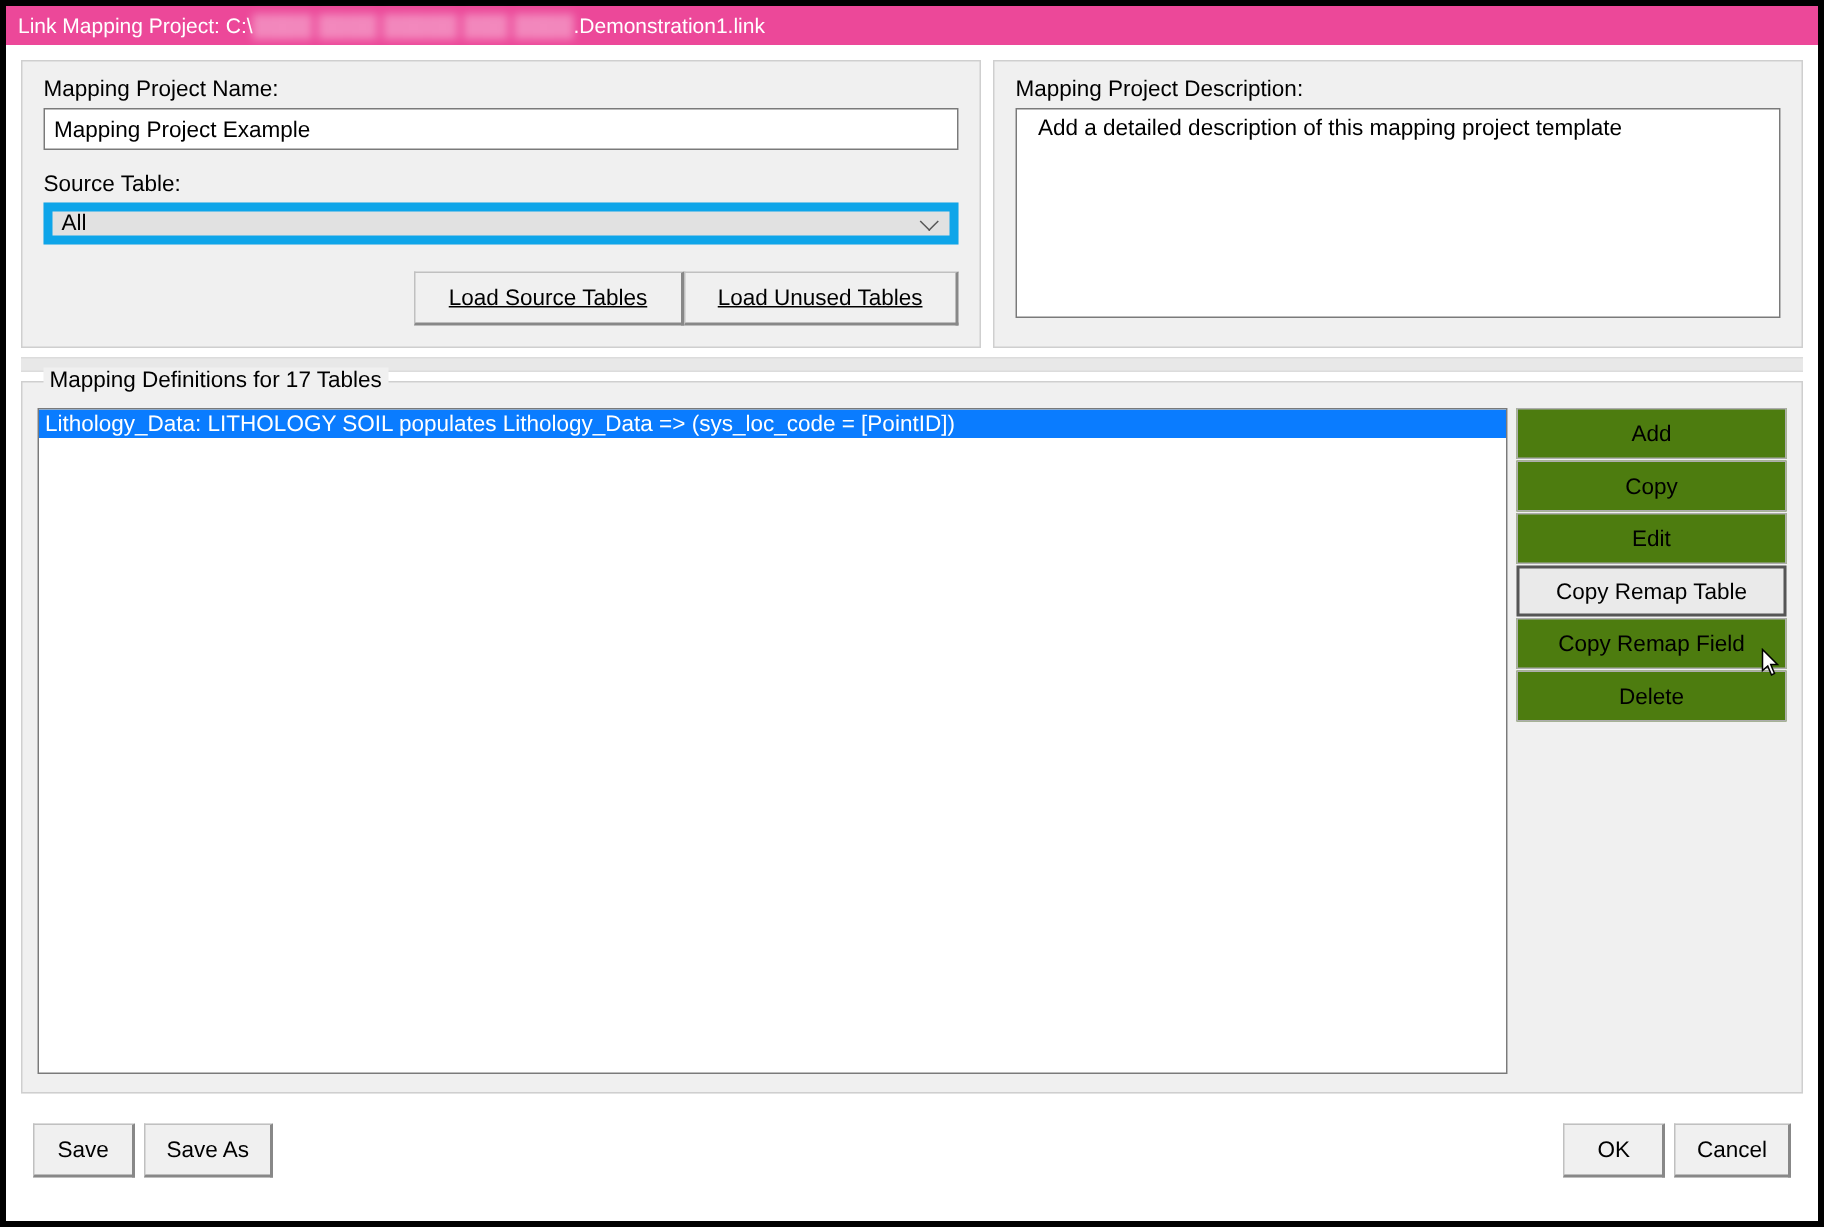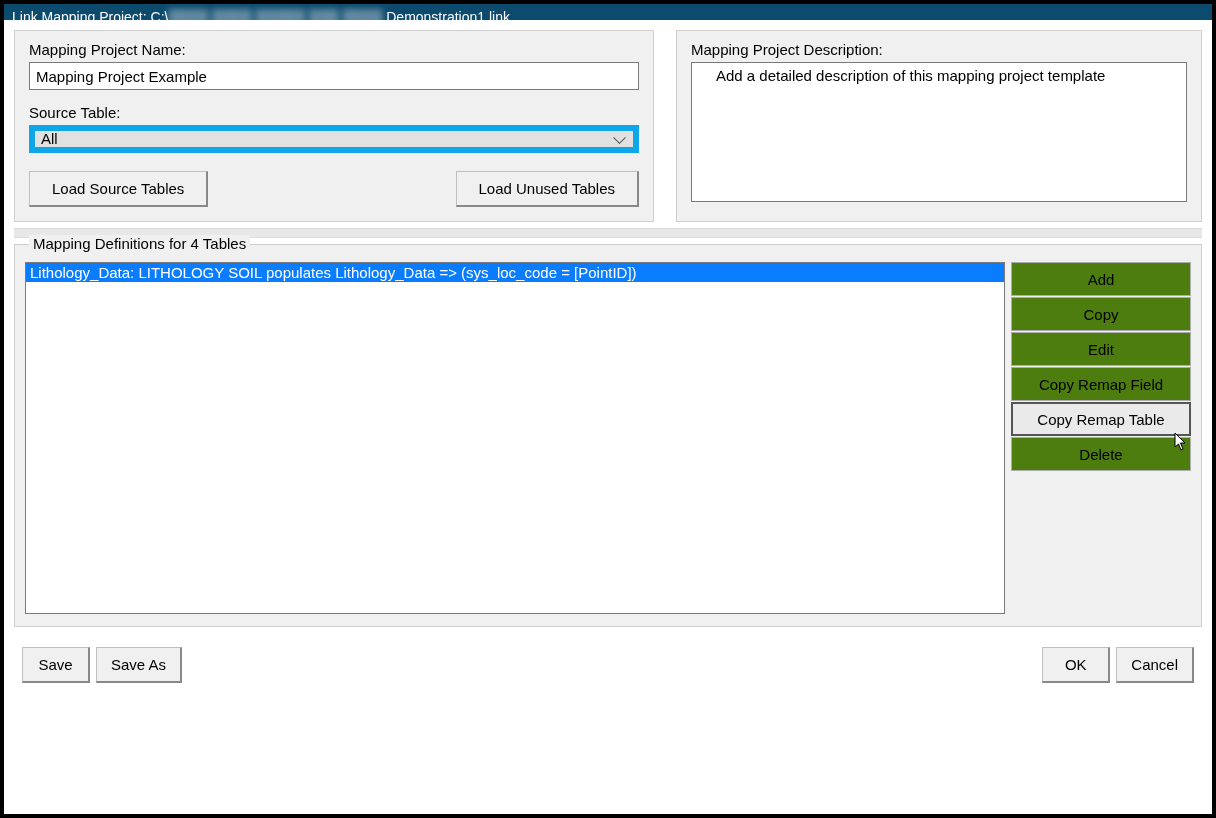--- a/index.html
+++ b/index.html
@@ -11,41 +11,41 @@
     height: 818px;
     overflow: hidden;
     position: relative;
   }
   .outer {
     position: absolute;
     left: 4px; top: 4px; right: 4px; bottom: 4px;
     background: #fff;
   }
   .titlebar {
-    height: 16px;
-    background: #0c4a6e;
+    height: 26px;
+    background: #ec4899;
     color: #fff;
     font-size: 14px;
     line-height: 26px;
     padding-left: 8px;
     white-space: nowrap;
   }
   .titlebar .blur {
     display: inline-block;
     color: rgba(255,255,255,0.35);
     filter: blur(3px);
     -webkit-filter: blur(3px);
   }
   .client {
     padding: 10px 10px 10px 10px;
     background: #fff;
   }
   .top-row {
     display: flex;
-    gap: 22px;
+    gap: 8px;
     margin-bottom: 6px;
   }
   .panel {
     border: 1px solid #cfcfcf;
     background: #f0f0f0;
     padding: 10px 14px 14px 14px;
   }
   .panel-left { flex: 0 0 640px; }
   .panel-right { flex: 1; }
   .lbl {
@@ -101,30 +101,31 @@
     border: 1px solid #c0c0c0;
     border-right: 2px solid #888;
     border-bottom: 2px solid #888;
     font-size: 15px;
     font-family: inherit;
     cursor: pointer;
     white-space: nowrap;
   }
   .source-btns {
     display: flex;
-    justify-content: space-between;
+    justify-content: flex-end;
+    text-decoration: underline;
   }
   .desc-area {
     width: 100%;
     height: 140px;
     border: 1px solid #7a7a7a;
     background: #fff;
     font-size: 15px;
     font-family: inherit;
-    padding: 4px 24px;
+    padding: 4px 14px;
     resize: none;
     color: #000;
   }
   .divider {
     height: 10px;
     background: #e8e8e8;
     border-top: 1px solid #dcdcdc;
     border-bottom: 1px solid #dcdcdc;
     margin-bottom: 6px;
   }
@@ -142,21 +143,21 @@
     display: inline-block;
     padding: 0 4px;
     font-size: 15px;
   }
   .def-body {
     display: flex;
     gap: 6px;
   }
   .listbox {
     flex: 1;
-    height: 352px;
+    height: 444px;
     background: #fff;
     border: 1px solid #7a7a7a;
     overflow: auto;
   }
   .list-item {
     font-size: 15px;
     padding: 1px 4px;
     white-space: nowrap;
     cursor: pointer;
   }
@@ -232,31 +233,31 @@
       <div class="panel panel-right">
         <label class="lbl">Mapping Project Description:</label>
         <textarea class="desc-area" style="">Add a detailed description of this mapping project template</textarea>
       </div>
 
     </div>
 
     <div class="divider"></div>
 
     <div class="definitions-panel">
-      <span class="legend">Mapping Definitions for 4 Tables</span>
+      <span class="legend">Mapping Definitions for 17 Tables</span>
       <div class="def-body">
         <div class="listbox" id="def-list">
             <div class="list-item selected">Lithology_Data: LITHOLOGY SOIL populates Lithology_Data =&gt; (sys_loc_code = [PointID])</div>
           </div>
         <div class="side-btns">
           <div class="sbtn">Add</div>
           <div class="sbtn">Copy</div>
           <div class="sbtn">Edit</div>
+          <div class="sbtn focus">Copy Remap Table</div>
           <div class="sbtn">Copy Remap Field</div>
-          <div class="sbtn focus">Copy Remap Table</div>
           <div class="sbtn">Delete</div>
         </div>
       </div>
     </div>
 
     <div class="footer">
       <div class="grp">
         <button class="btn">Save</button>
         <button class="btn">Save As</button>
       </div>

